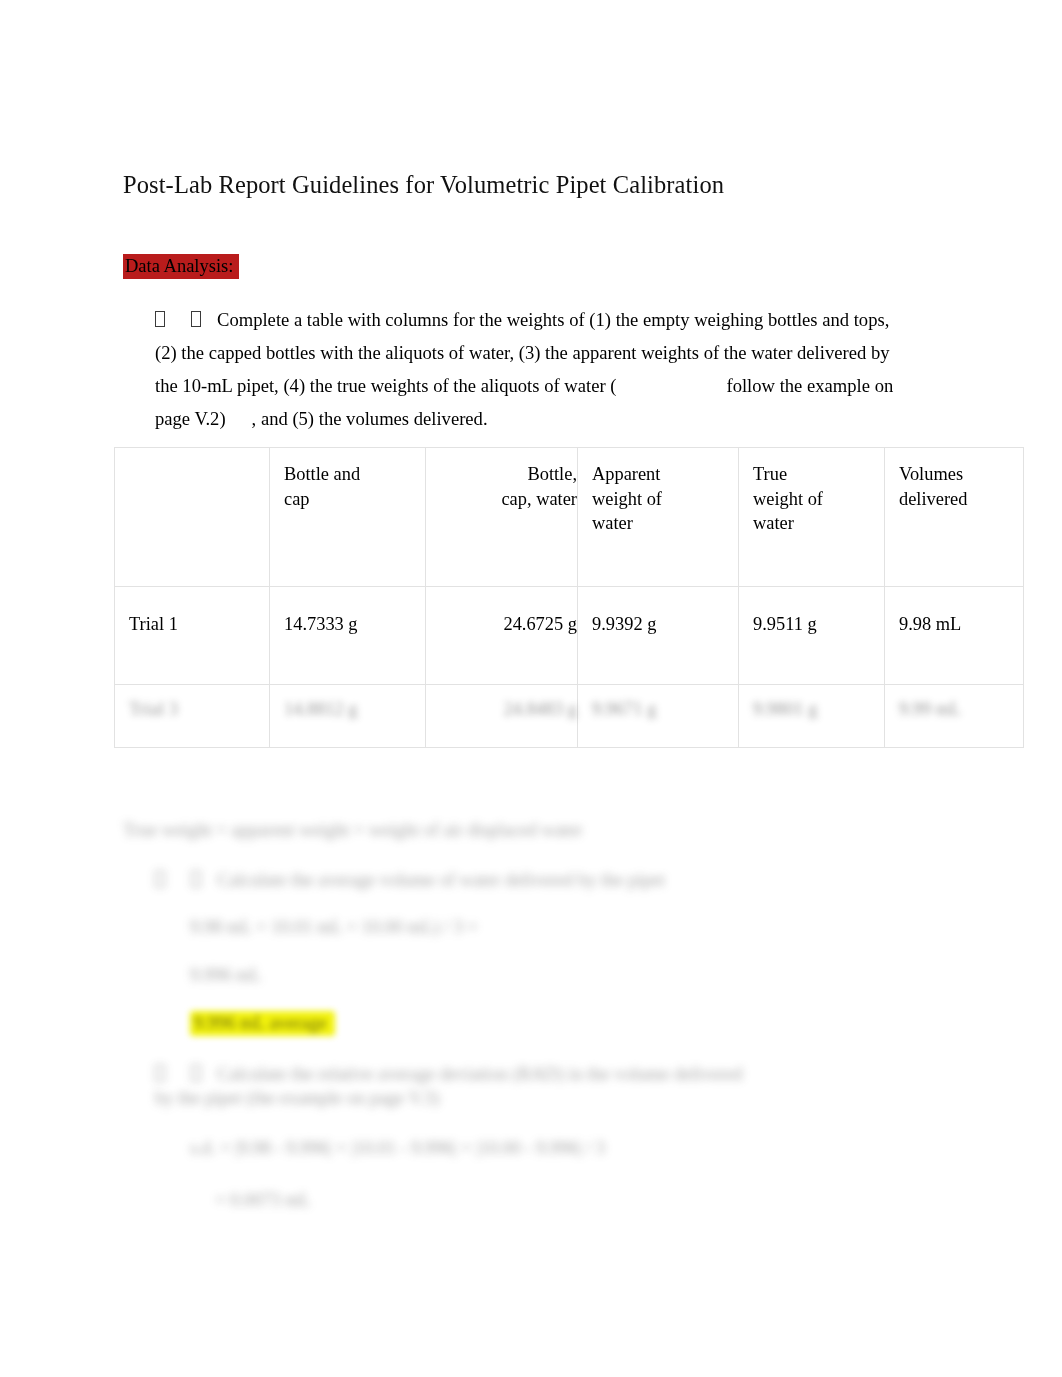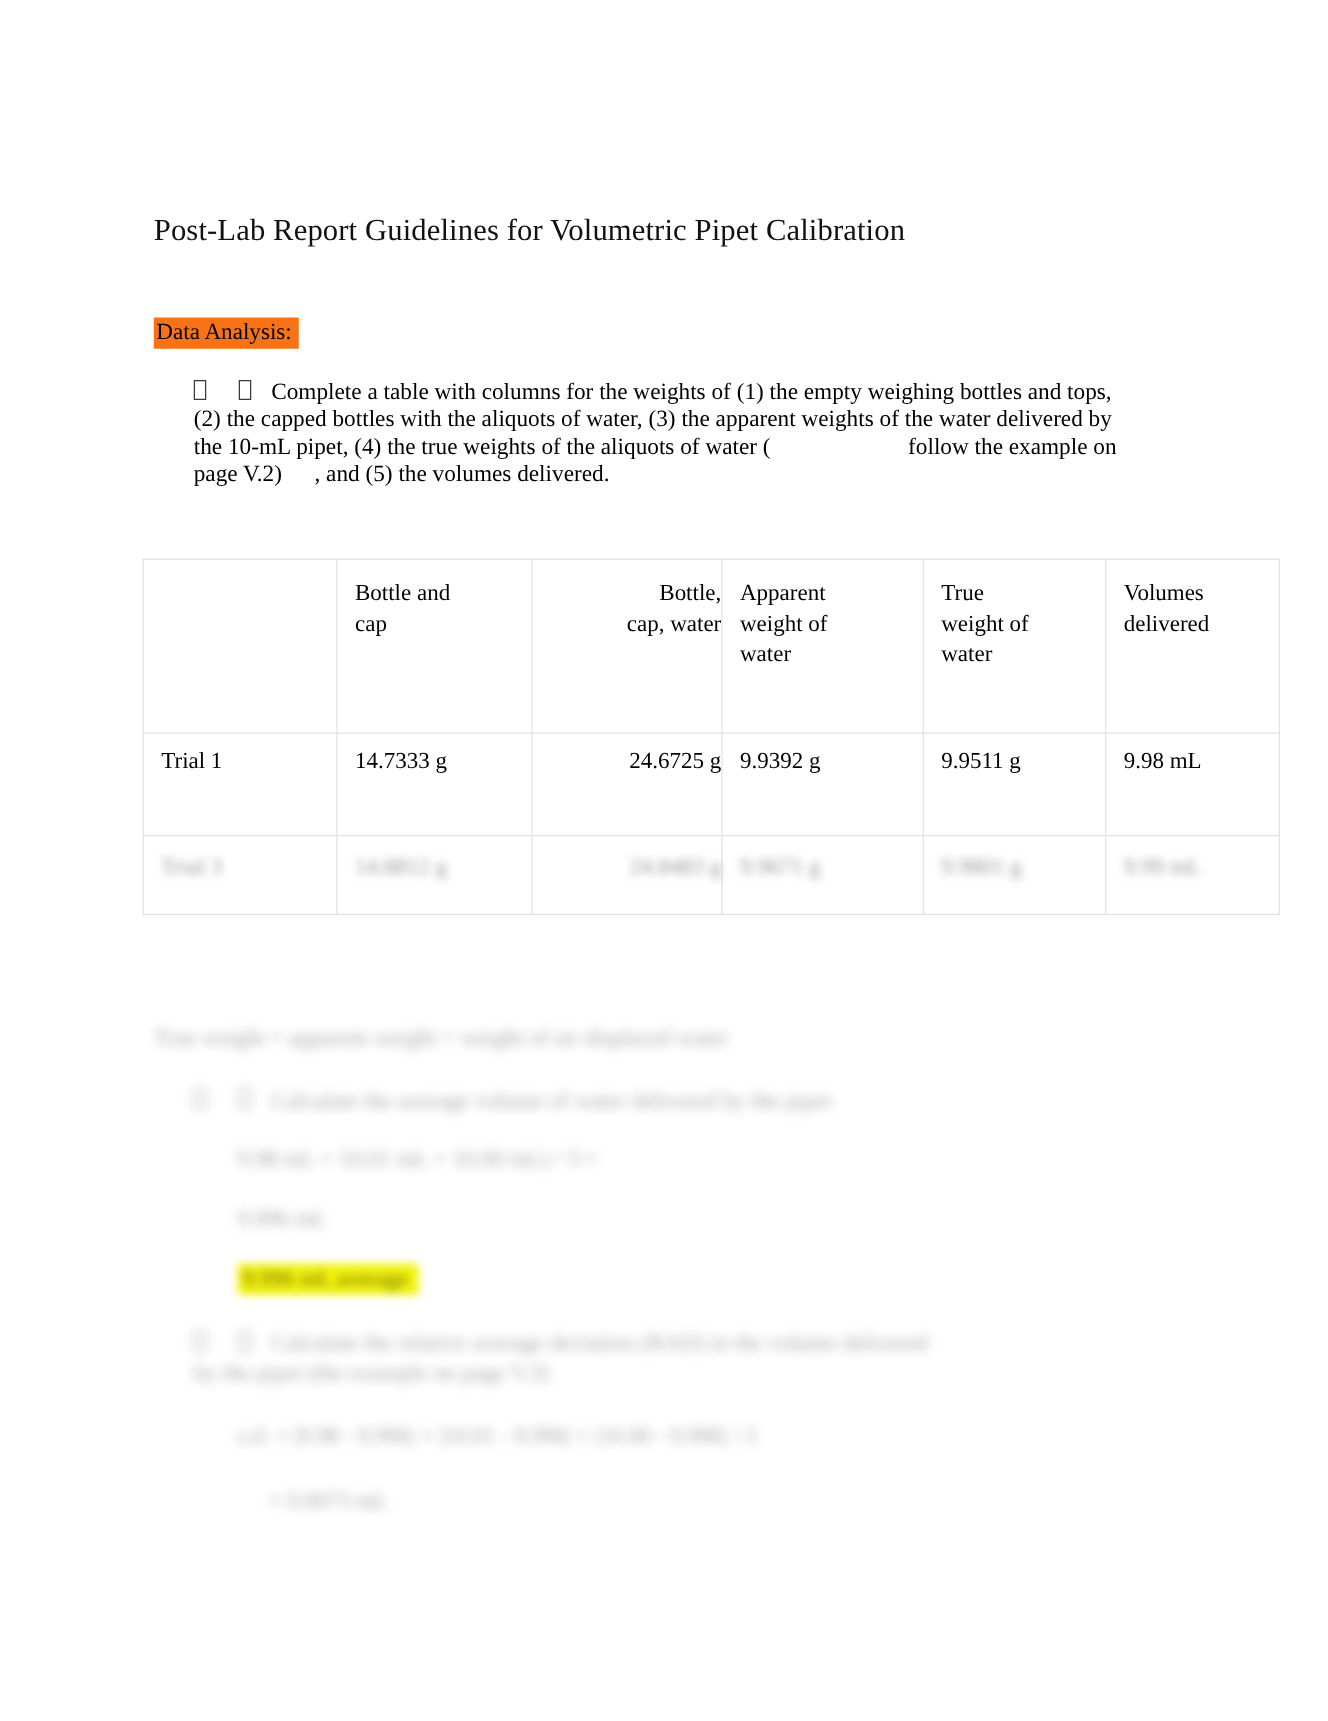--- a/index.html
+++ b/index.html
@@ -37,34 +37,34 @@
 
   
   .heading-hl {
     position: absolute;
     left: 123px;
     top: 254px;
     font-size: 18.5px;
     line-height: 24px;
   }
   .hl-yellow {
-    background: #f97316;
+    background: #b91c1c;
     padding: 2px 6px 3px 2px;
     box-decoration-break: clone;
     -webkit-box-decoration-break: clone;
   }
 
   
   .bullet-1 {
     position: absolute;
     left: 155px;
     top: 303px;
     width: 760px;
     font-size: 18.6px;
-    line-height: 22px;
+    line-height: 33px;
   }
   .tofu {
     display: inline-block;
     width: 8px;
     height: 14px;
     border: 1px solid #3a3a3a;
     vertical-align: -1px;
     background: transparent;
   }
   .bullet-marks {
@@ -91,21 +91,21 @@
     padding: 14px 0 12px 14px;
     line-height: 24.5px;
   }
   .data-table .c0 { width: 140px; }
   .data-table .c1 { width: 141px; }
   .data-table .c2 { width: 137px; text-align: right; }
   .data-table .c3 { width: 146px; }
   .data-table .c4 { width: 131px; }
   .data-table .c5 { width: 124px; font-family: Liberation Serif, serif; }
   .row-head td { height: 112px; }
-  .row-trial td { height: 60px; padding-top: 9px; }
+  .row-trial td { height: 60px; padding-top: 25px; }
   .row-trial3 td { height: 40px; padding-top: 12px; padding-bottom: 10px; }
 
   
   .blur {
     filter: blur(3.6px);
     color: #555555;
     opacity: 0.62;
     user-select: none;
   }
   .blur-strong {

